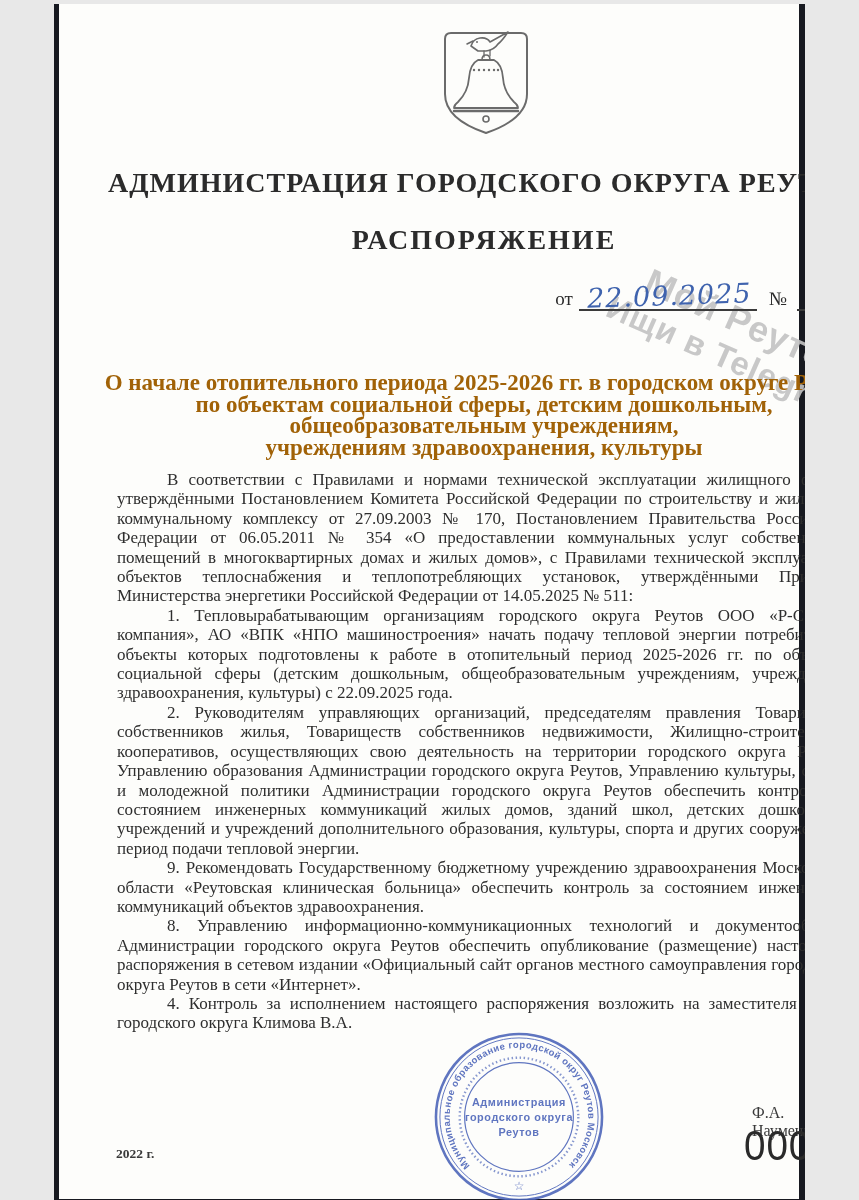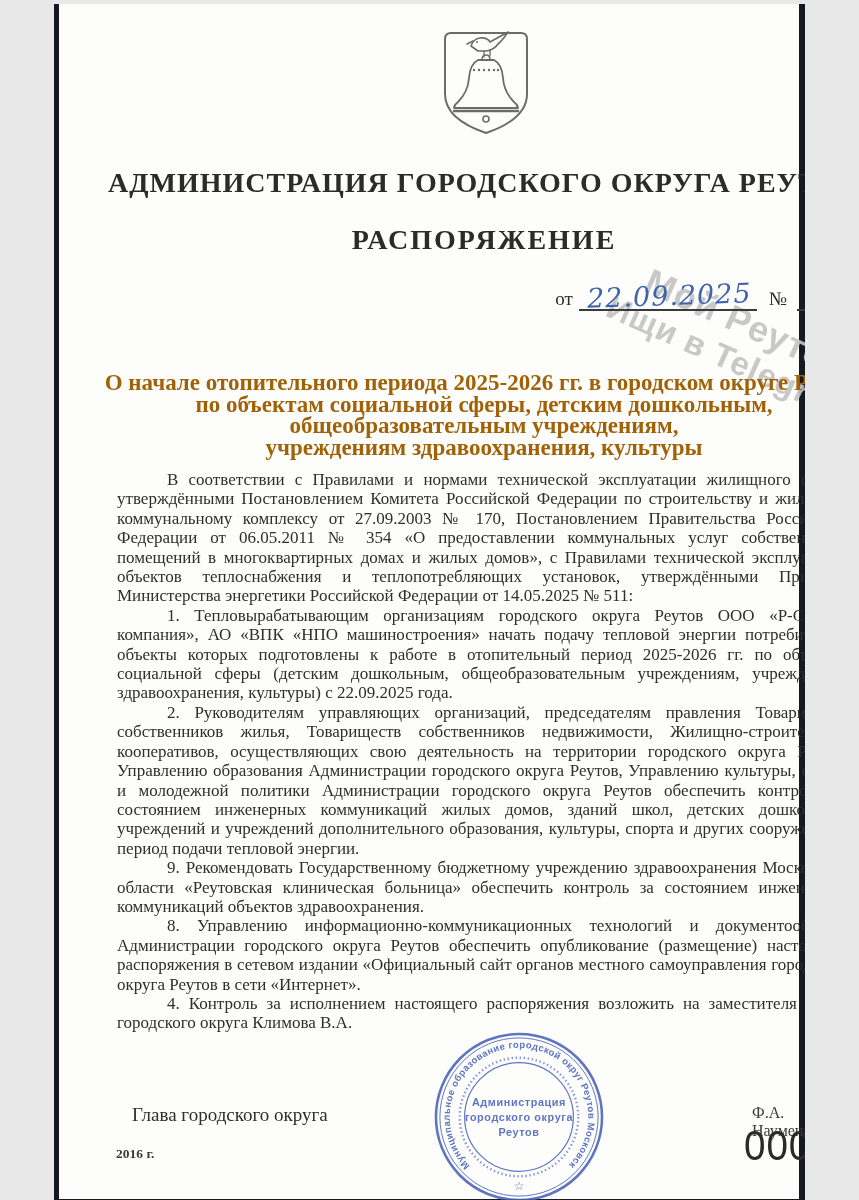--- a/index.html
+++ b/index.html
@@ -155,18 +155,17 @@
       <textPath href="#ringPath" startOffset="0">Муниципальное образование городской округ Реутов Московской области</textPath>
     </text>
     <text x="88" y="162" text-anchor="middle" font-size="12" fill="#4a63b8">☆</text>
     <g font-family="Liberation Sans, sans-serif" font-size="11" font-weight="bold" fill="#4a63b8" text-anchor="middle" letter-spacing="0.6">
       <text x="88" y="77">Администрация</text>
       <text x="88" y="92">городского округа</text>
       <text x="88" y="107">Реутов</text>
     </g>
   </svg>
 
-  <div class="sig-title">Глава городского округа</div>
   <div class="sig-name">Ф.А. Науменко</div>
-  <div class="year-note">2016 г.</div>
+  <div class="year-note">2022 г.</div>
   <div class="reg-number">000567</div>
 
 </div>
 
 </body></html>

